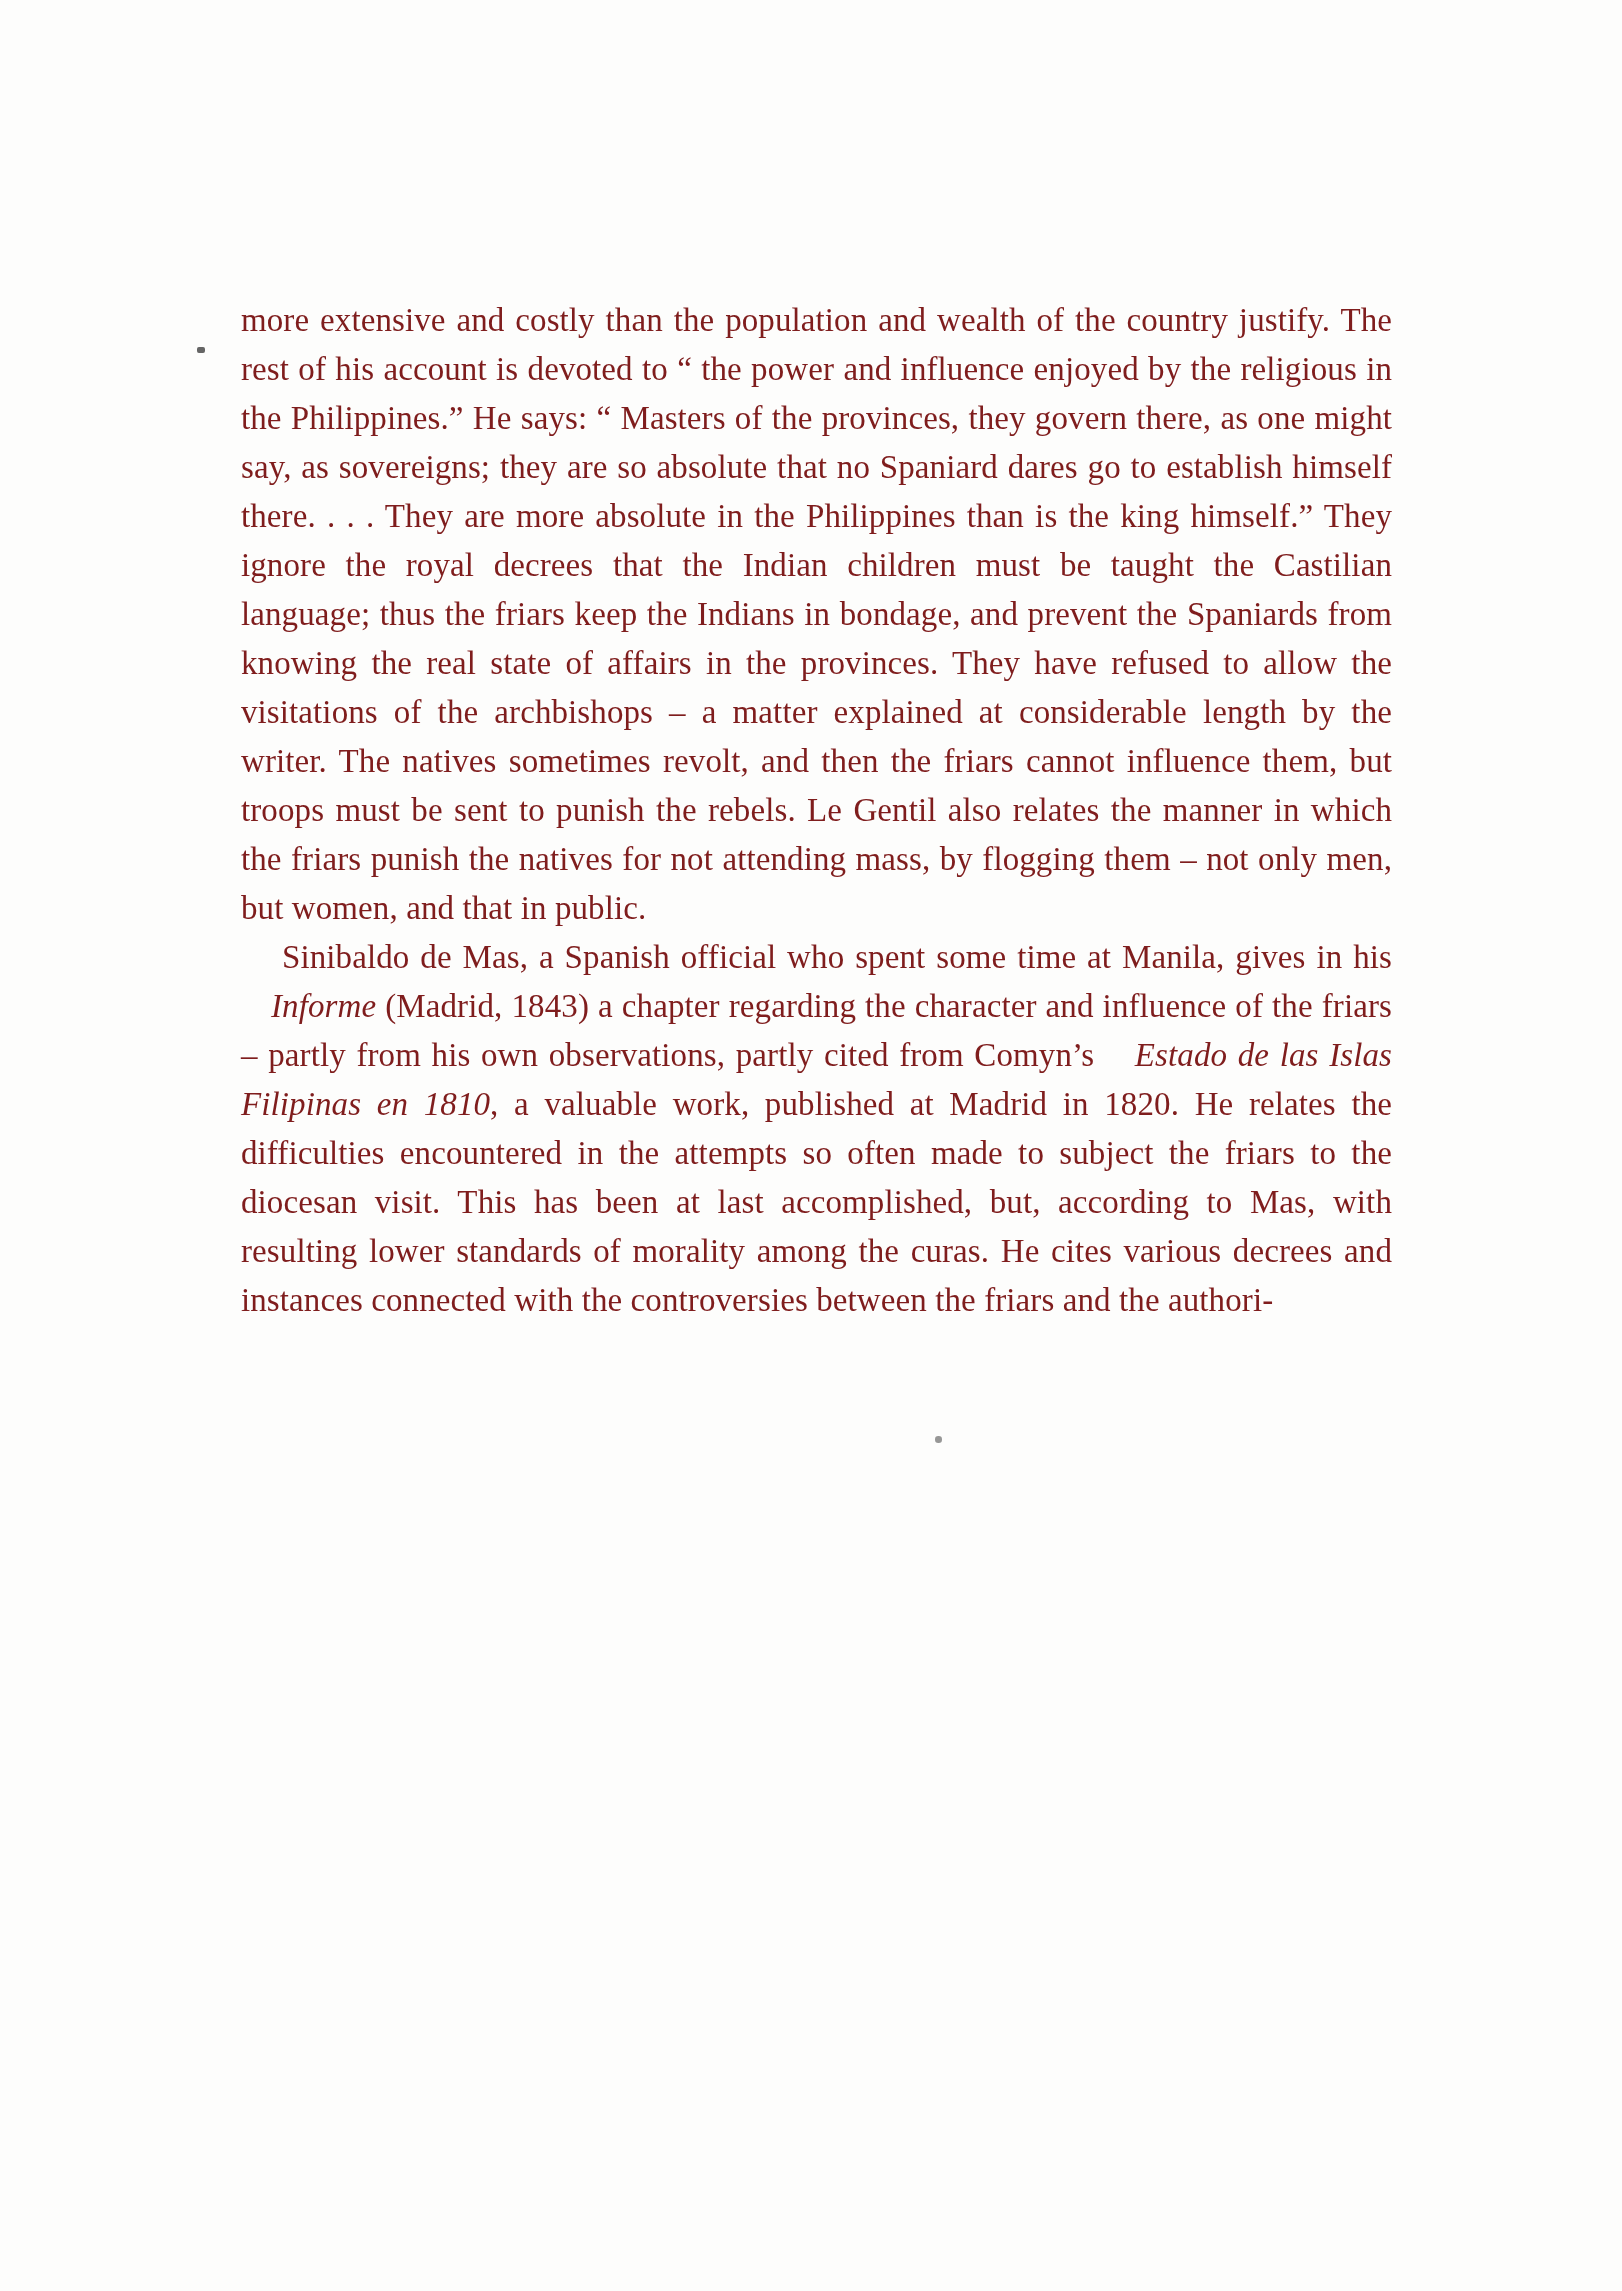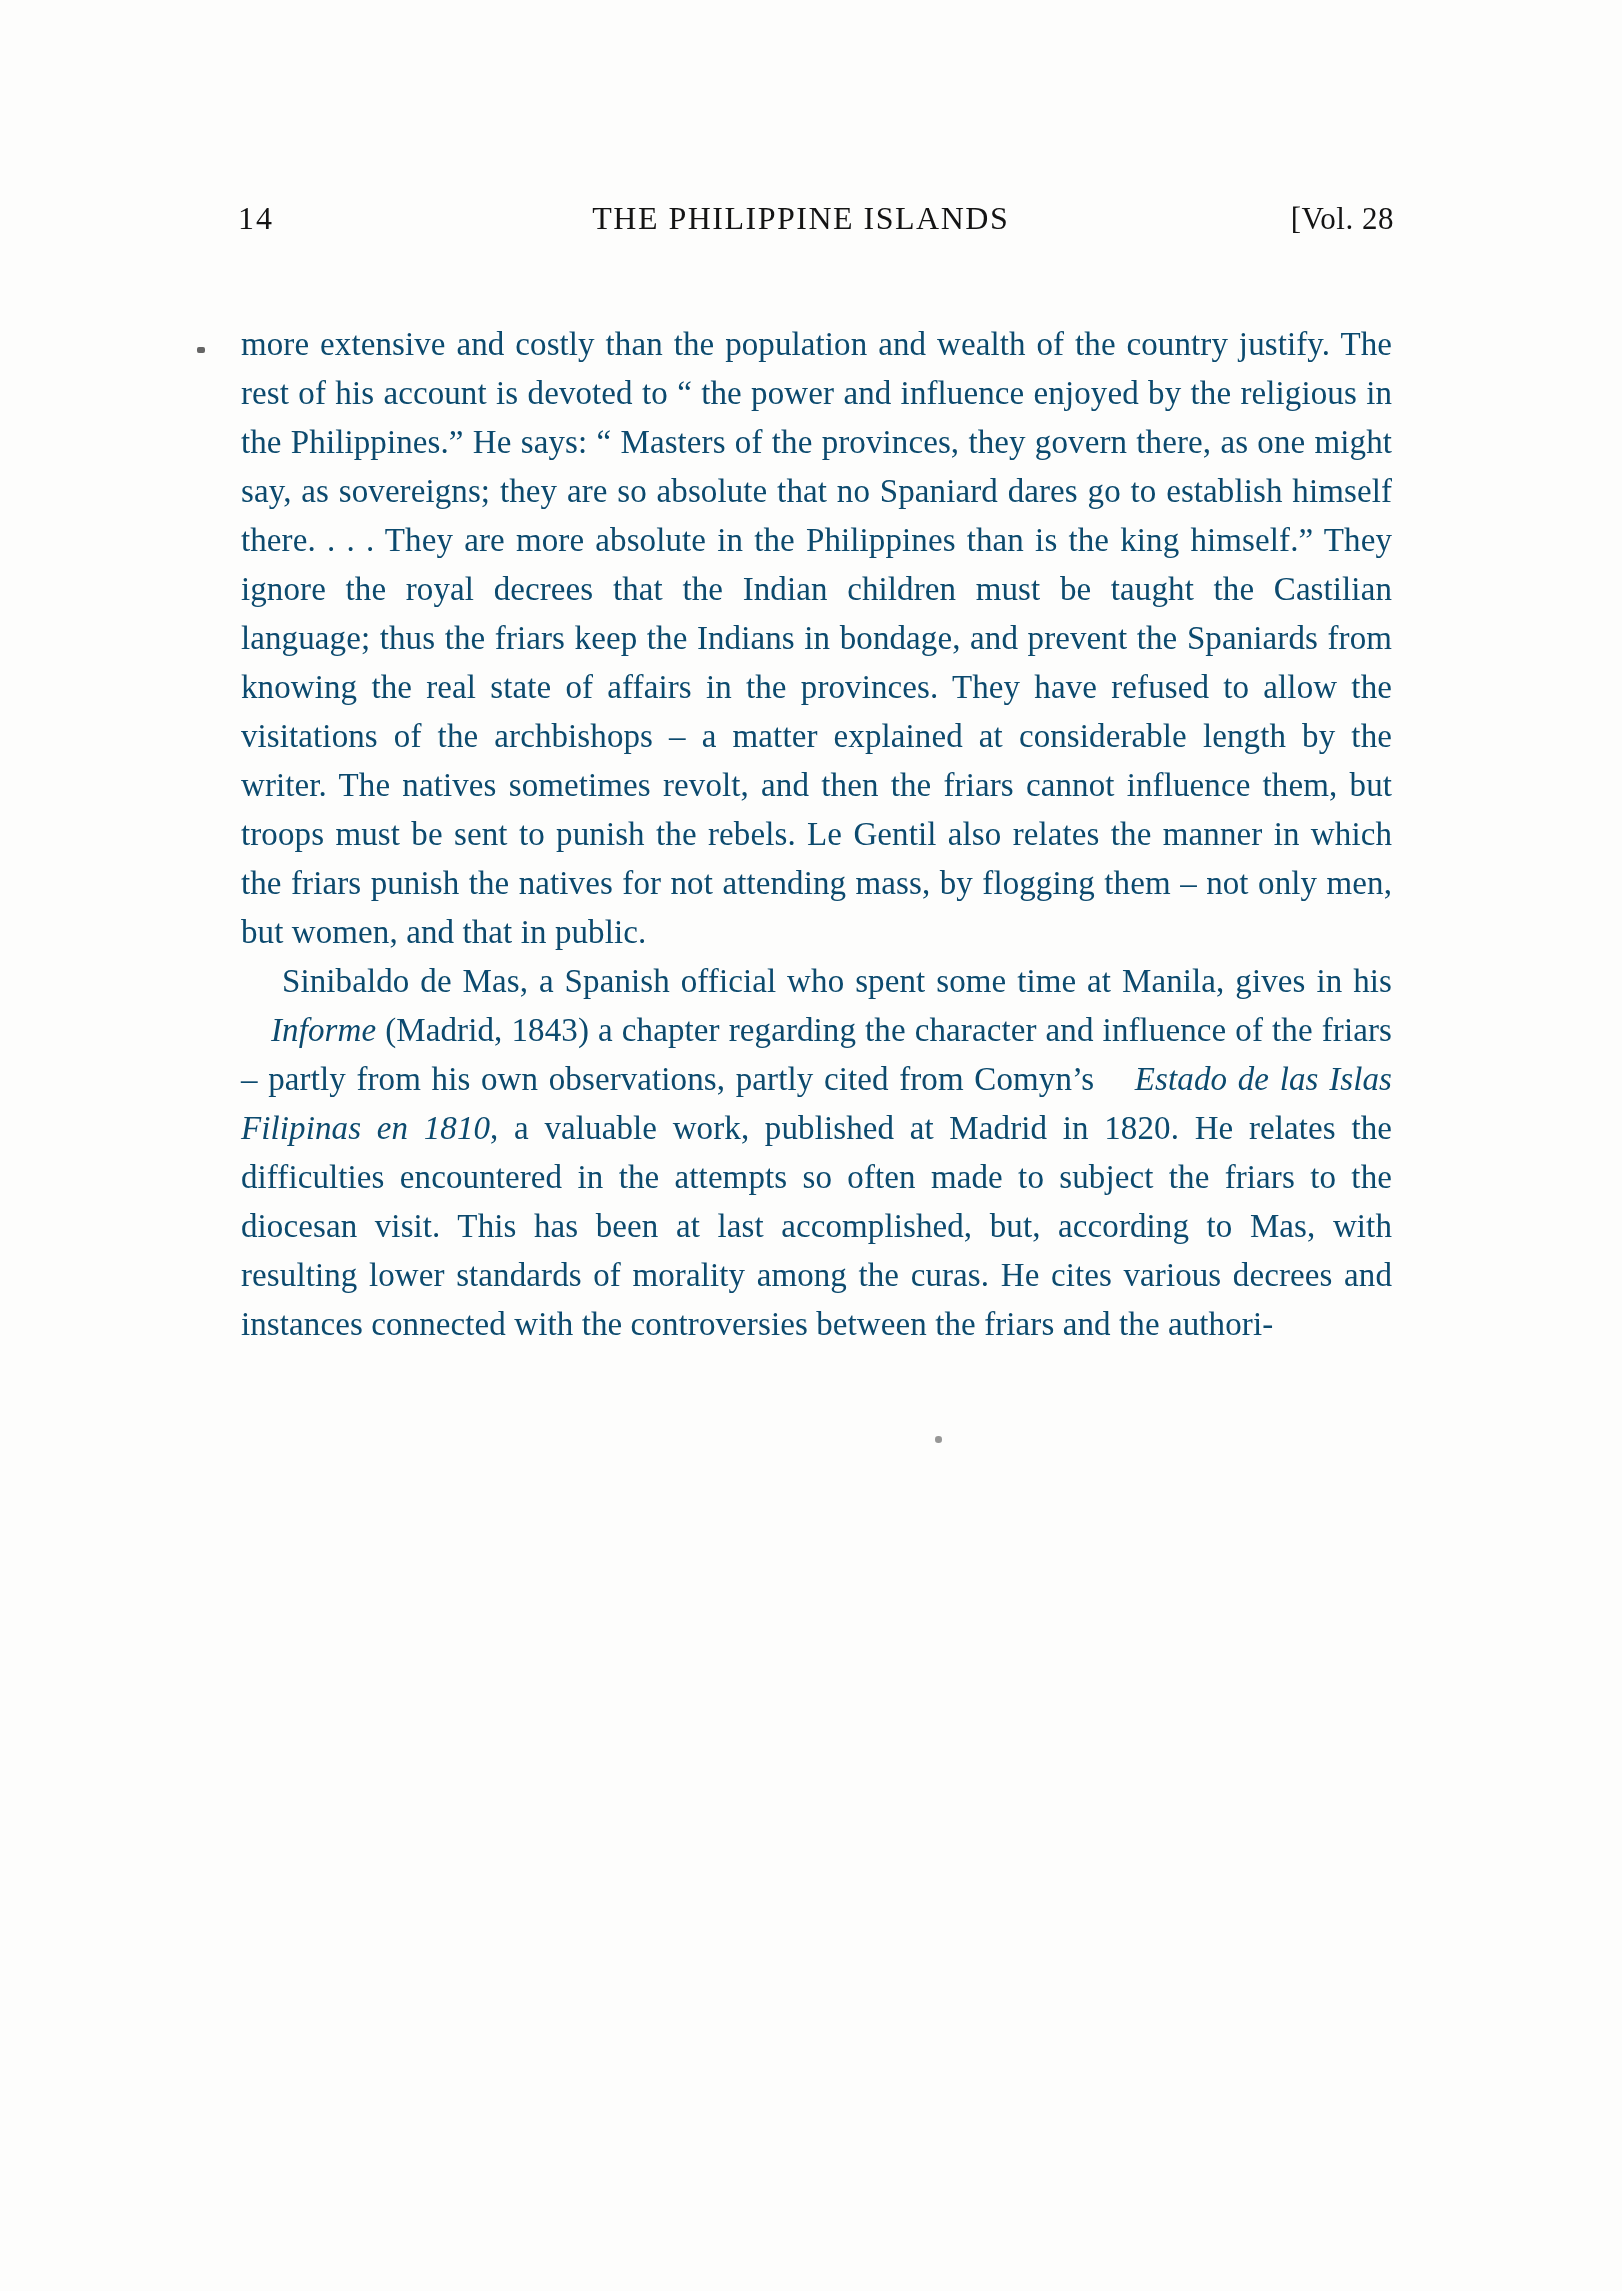--- a/index.html
+++ b/index.html
@@ -48,26 +48,26 @@
   }
   .folio-right {
     font-size: 31px;
     letter-spacing: 0.5px;
     color: #141414;
     white-space: nowrap;
   }
   .body-text {
     position: absolute;
     left: 241px;
-    top: 320px;
+    top: 296px;
     width: 1151px;
     font-size: 33px;
     line-height: 49px;
     text-align: justify;
-    color: #0c4a6e;
+    color: #7f1d1d;
     letter-spacing: 0.1px;
   }
   .body-text p {
     margin: 0;
     text-align: justify;
     text-justify: inter-word;
   }
   .body-text p.indent {
     text-indent: 41px;
   }
@@ -94,25 +94,20 @@
     background: #6b6b6b;
     border-radius: 50%;
     opacity: 0.7;
   }
 </style>
 </head>
 <body>
 
 <div class="page">
 
-  <div class="page-header">
-    <span class="folio-left">14</span>
-    <span class="header-title">THE PHILIPPINE ISLANDS</span>
-    <span class="folio-right">[Vol. 28</span>
-  </div>
 
   <div class="stray-mark"></div>
   <div class="stray-mark2"></div>
 
   <div class="body-text">
     <p>more extensive and costly than the population and wealth of the country justify. The rest of his account is devoted to “ the power and influence enjoyed by the religious in the Philippines.” He says: “ Masters of the provinces, they govern there, as one might say, as sovereigns; they are so absolute that no Spaniard dares go to establish himself there. . . . They are more absolute in the Philippines than is the king himself.” They ignore the royal decrees that the Indian children must be taught the Castilian language; thus the friars keep the Indians in bondage, and prevent the Spaniards from knowing the real state of affairs in the provinces. They have refused to allow the visitations of the archbishops – a matter explained at considerable length by the writer. The natives sometimes revolt, and then the friars cannot influence them, but troops must be sent to punish the rebels. Le Gentil also relates the manner in which the friars punish the natives for not attending mass, by flogging them – not only men, but women, and that in public.</p>
     <p class="indent" id="para2"><span>Sinibaldo de Mas, a Spanish official who spent some time at Manila, gives in his </span><i>Informe</i><span> (Madrid, 1843) a chapter regarding the character and influence of the friars – partly from his own observations, partly cited from Comyn’s </span><i>Estado de las Islas Filipinas en 1810</i><span>, a valuable work, published at Madrid in 1820. He relates the difficulties encountered in the attempts so often made to subject the friars to the diocesan visit. This has been at last accomplished, but, according to Mas, with resulting lower standards of morality among the curas. He cites various decrees and instances connected with the controversies between the friars and the authori-</span></p>
   </div>
 
 </div>

